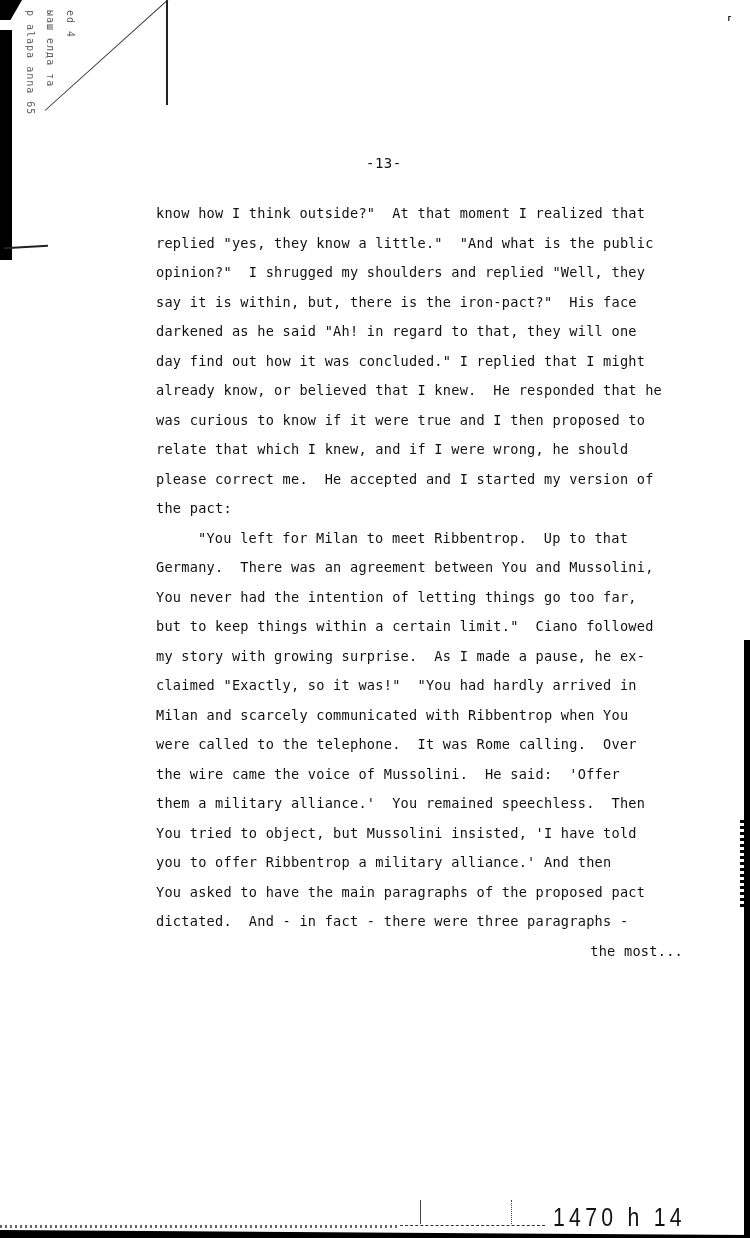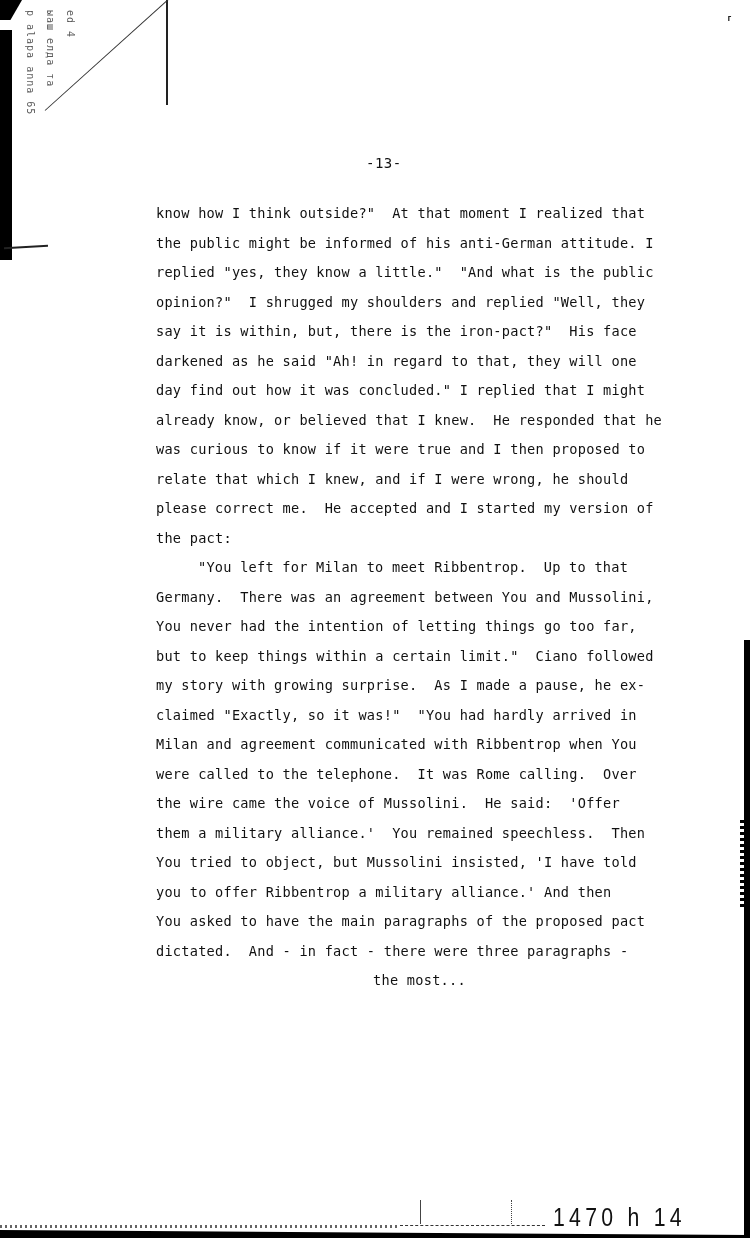--- a/index.html
+++ b/index.html
@@ -117,21 +117,21 @@
     }
     .line {
       height: 29.5px;
       line-height: 29.5px;
       font-size: 13.6px;
       white-space: pre;
       letter-spacing: 0.25px;
     }
     .line.indent { padding-left: 42px; }
     .line.right {
-      text-align: center;
+      text-align: right;
       padding-right: 18px;
     }
 
     
     .archive-rule {
       position: absolute;
       left: 400px; top: 1225px;
       width: 145px; height: 1px;
       border-top: 1px dashed #333;
     }
@@ -172,38 +172,37 @@
   <div class="right-mark">⸢</div>
   <div class="right-edge"></div>
   <div class="right-edge-speckle"></div>
   <div class="bottom-dots"></div>
   <div class="bottom-band"></div>
 
   <div class="page-number">-13-</div>
 
   <div class="body-text" id="body-text">
       <div class="line">know how I think outside?"  At that moment I realized that</div>
-      <div class="line">the public might be informed of his anti-German attitude. I</div>
       <div class="line">replied "yes, they know a little."  "And what is the public</div>
       <div class="line">opinion?"  I shrugged my shoulders and replied "Well, they</div>
       <div class="line">say it is within, but, there is the iron-pact?"  His face</div>
       <div class="line">darkened as he said "Ah! in regard to that, they will one</div>
       <div class="line">day find out how it was concluded." I replied that I might</div>
       <div class="line">already know, or believed that I knew.  He responded that he</div>
       <div class="line">was curious to know if it were true and I then proposed to</div>
       <div class="line">relate that which I knew, and if I were wrong, he should</div>
       <div class="line">please correct me.  He accepted and I started my version of</div>
       <div class="line">the pact:</div>
       <div class="line indent">"You left for Milan to meet Ribbentrop.  Up to that</div>
       <div class="line">Germany.  There was an agreement between You and Mussolini,</div>
       <div class="line">You never had the intention of letting things go too far,</div>
       <div class="line">but to keep things within a certain limit."  Ciano followed</div>
       <div class="line">my story with growing surprise.  As I made a pause, he ex-</div>
       <div class="line">claimed "Exactly, so it was!"  "You had hardly arrived in</div>
-      <div class="line">Milan and agreement communicated with Ribbentrop when You</div>
+      <div class="line">Milan and scarcely communicated with Ribbentrop when You</div>
       <div class="line">were called to the telephone.  It was Rome calling.  Over</div>
       <div class="line">the wire came the voice of Mussolini.  He said:  'Offer</div>
       <div class="line">them a military alliance.'  You remained speechless.  Then</div>
       <div class="line">You tried to object, but Mussolini insisted, 'I have told</div>
       <div class="line">you to offer Ribbentrop a military alliance.' And then</div>
       <div class="line">You asked to have the main paragraphs of the proposed pact</div>
       <div class="line">dictated.  And - in fact - there were three paragraphs -</div>
       <div class="line right">the most...</div>
     </div>
 

